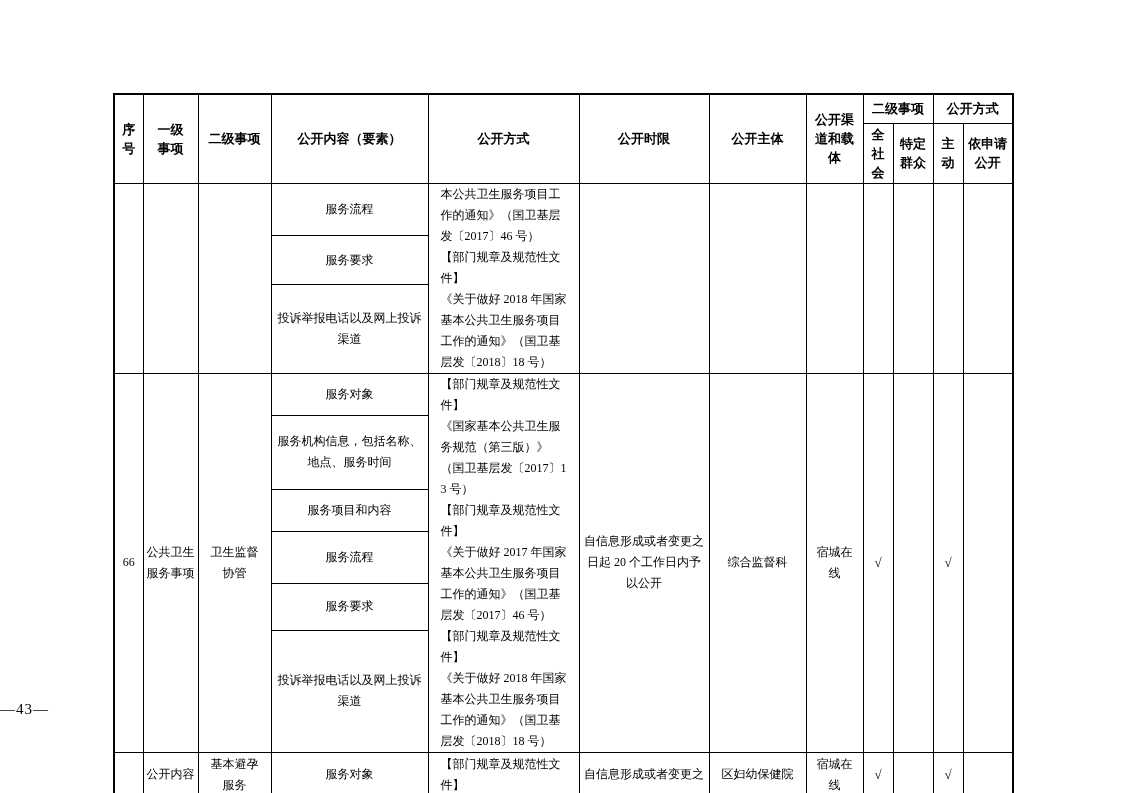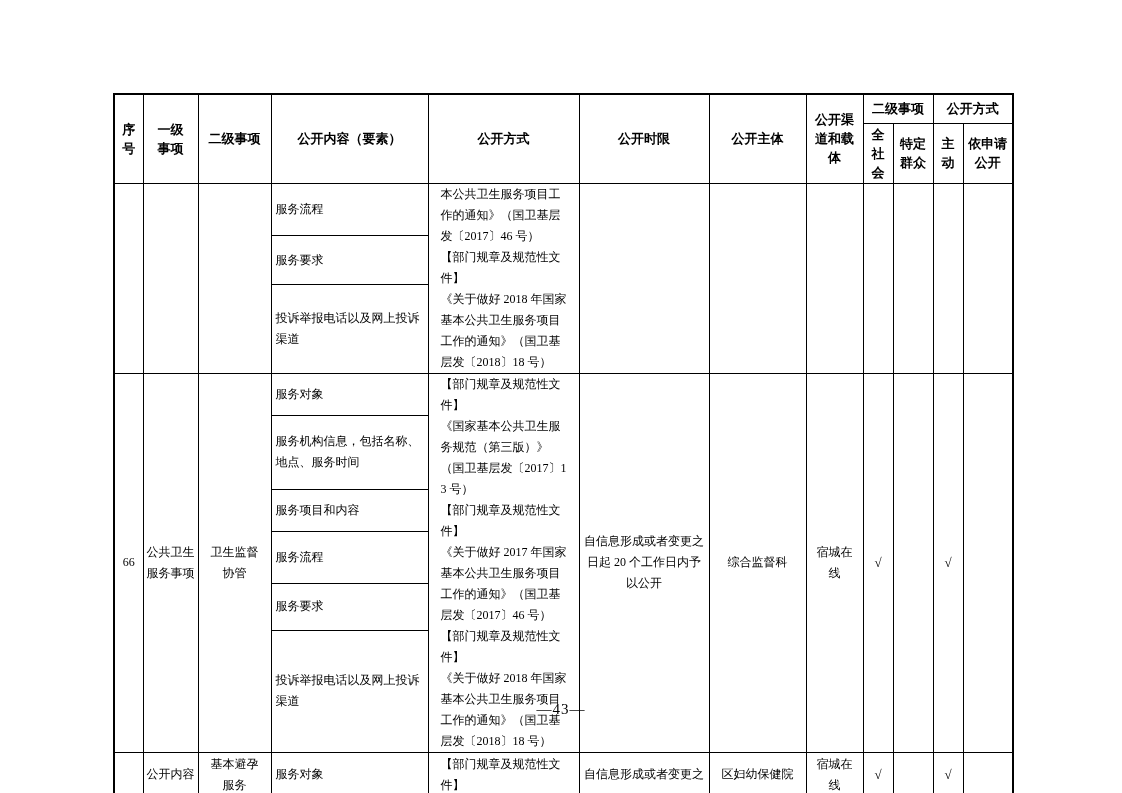--- a/index.html
+++ b/index.html
@@ -20,26 +20,26 @@
     vertical-align:middle; text-align:center;
     padding:1px 3px; overflow:hidden;
     word-break:break-all;
   }
   .grid th {
     font-family:"Liberation Sans","DejaVu Sans",sans-serif;
     font-weight:bold; font-size:13px; line-height:19px;
     white-space:pre-line; padding:1px 2px;
   }
   td.basis     { text-align:left; white-space:pre-line; padding:0 12px; }
-  td.content   { text-align:left; padding:1px 4px; }
+  td.content   { text-align:center; padding:1px 4px; }
   td.nopad     { padding:1px 8px; }
   td.check     { font-size:13px; }
   .page-number {
     position:absolute; left:0; top:701px; width:1122px;
-    text-align:center; font-size:15px; letter-spacing:1px;
+    font-size:15px; letter-spacing:1px;
   }
 </style>
 </head>
 <body>
 
 <div class="sheet">
 
   <table class="grid">
     <colgroup>
       <col style="width:29px">

